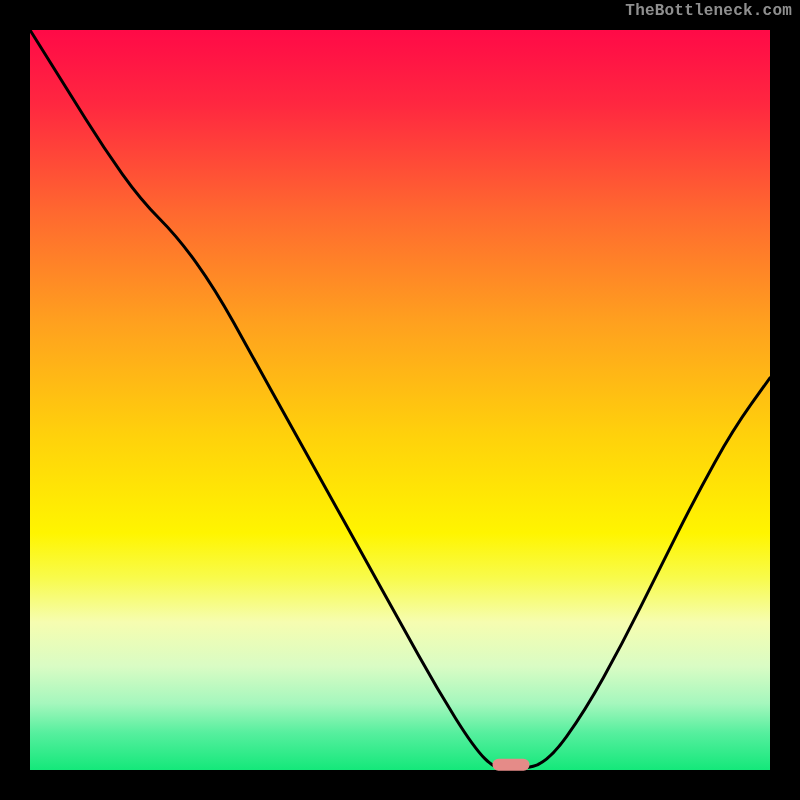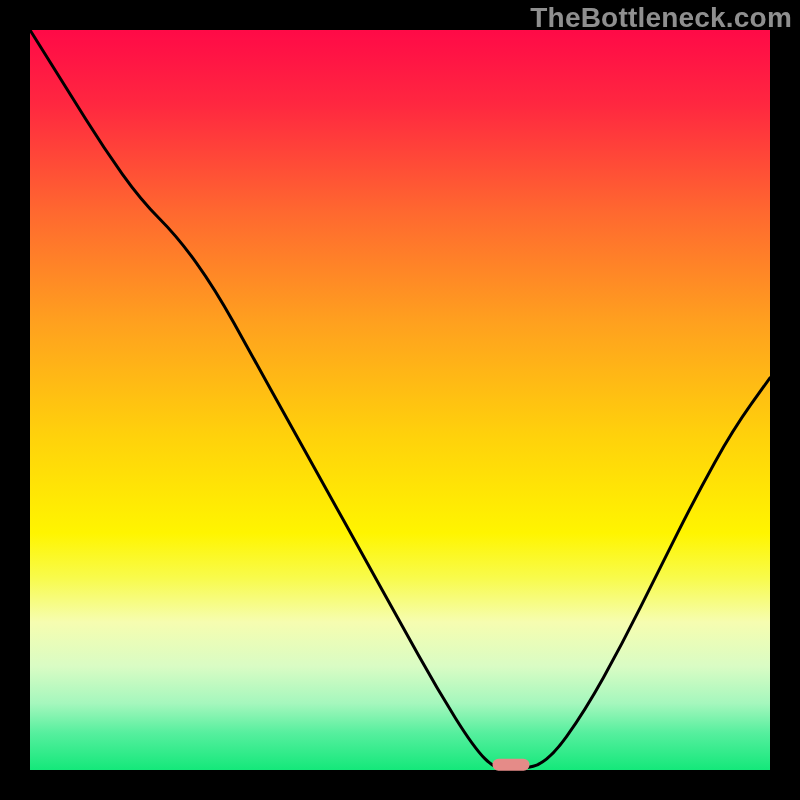--- a/index.html
+++ b/index.html
@@ -13,22 +13,22 @@
   .frame {
     position: relative;
     width: 800px;
     height: 800px;
     background: #000;
   }
   .watermark {
     position: absolute;
     top: 2px;
     right: 8px;
-    font-family: Liberation Sans, sans-serif;
-    font-size: 28px;
+    font-family: Liberation Mono, monospace;
+    font-size: 16px;
     font-weight: 600;
     color: #8f8f8f;
     letter-spacing: 0.2px;
     user-select: none;
     margin-left: 48px;
   }
   svg {
     display: block;
   }
 </style>

